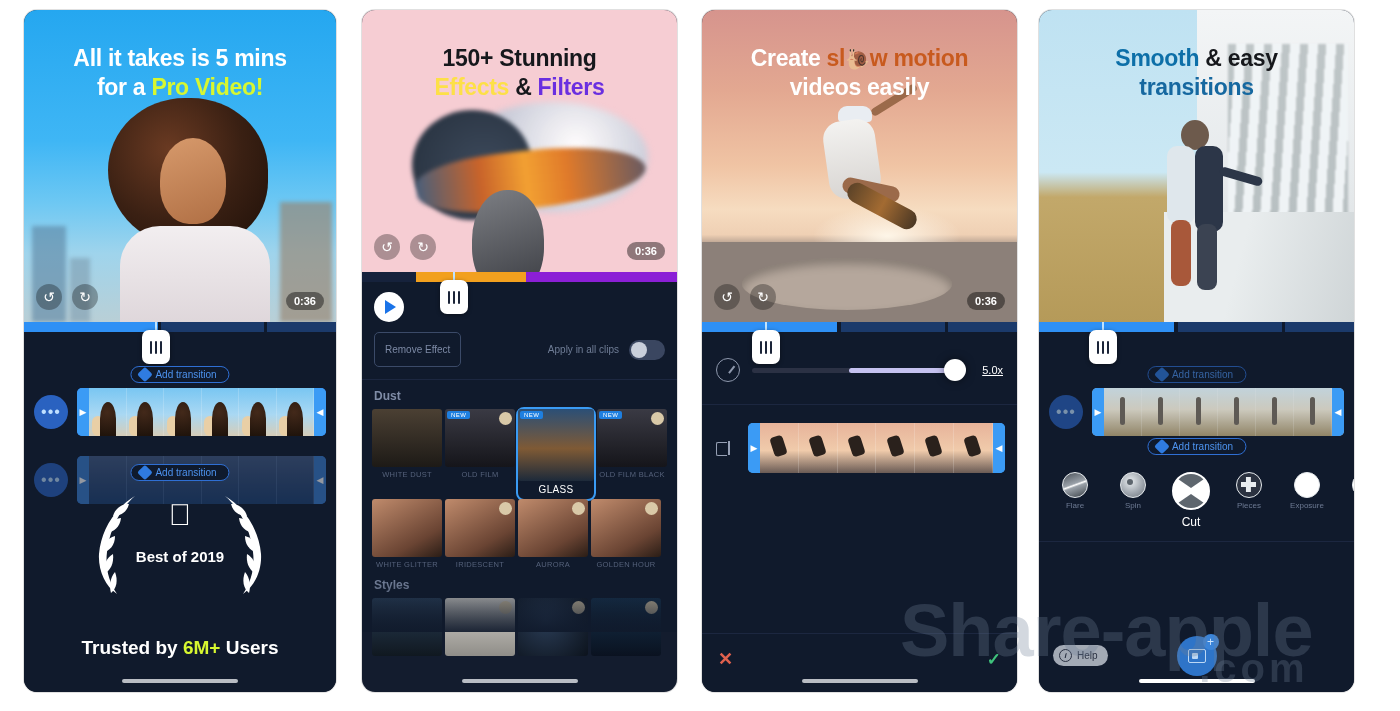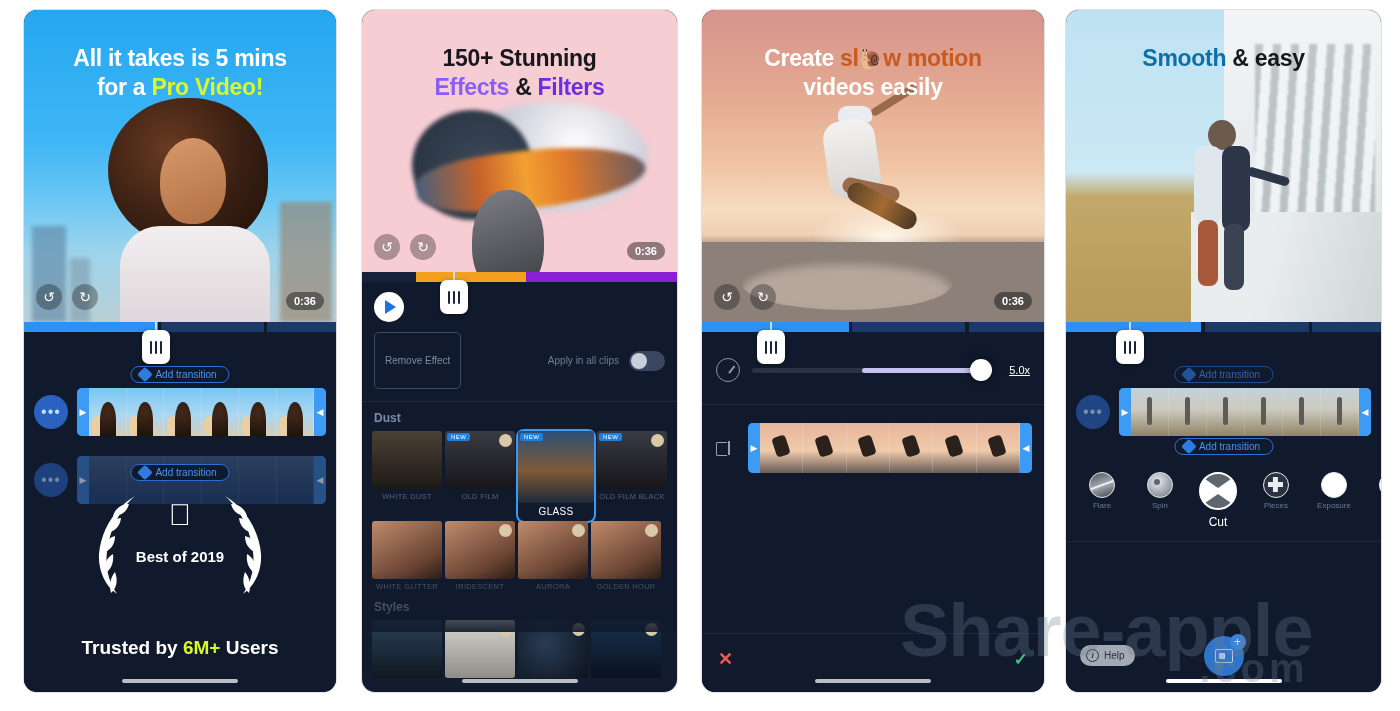--- a/index.html
+++ b/index.html
@@ -26,32 +26,32 @@
   }
 
   
   .phone{
     position:relative; width:312px; height:682px; border-radius:13px;
     background:#131c2e; overflow:hidden; flex:0 0 auto;
     box-shadow:0 0 0 1px rgba(0,0,0,.12);
   }
   .p1{ margin-left:24px; margin-top:10px; }
   .p2{ margin-left:26px; margin-top:10px; width:315px; }
-  .p3{ margin-left:25px; margin-top:10px; width:342px; }
+  .p3{ margin-left:25px; margin-top:10px; width:315px; }
   .p4{ margin-left:22px; margin-top:10px; width:315px; }
 
   
   .hero{ position:relative; width:100%; height:312px; overflow:hidden; }
   .hero .headline{
     position:absolute; top:34px; left:0; right:0; text-align:center;
     font-size:23px; font-weight:700; line-height:1.28; z-index:6;
     padding:0 12px; letter-spacing:-.3px;
   }
   .hl-w{color:#fff;} .hl-y{color:#d7f730;} .hl-k{color:#16181c;}
-  .hl-pink{color:#8b5cf6;} .hl-purple{color:#6a2fe0;margin-top:40px;}
+  .hl-pink{color:#fde047;} .hl-purple{color:#6a2fe0;margin-top:40px;}
   .hl-orange{color:#c85a1e;} .hl-blue{color:#0d6fa8;}
   .snail{ font-size:20px; }
 
   
   .bg1{position:absolute;inset:0;background:
       linear-gradient(#25a7f0 0%,#3fb6f5 42%,#6ec8f3 62%,#9fd4ec 78%,#b9cfd6 100%);}
   .bg1 .bld{position:absolute;bottom:0;background:rgba(120,150,170,.55);filter:blur(2px);}
   .bg1 .b1{left:8px;bottom:0;width:34px;height:96px;background:rgba(90,130,160,.6);}
   .bg1 .b2{left:46px;bottom:0;width:20px;height:64px;}
   .bg1 .b3{right:4px;bottom:0;width:52px;height:120px;background:rgba(150,130,110,.65);}
@@ -169,21 +169,21 @@
   .trusted{ color:#fff; font-size:19px; font-weight:700; }
   .trusted .y{ color:#d7f730; }
 
   
   .fx-top{ display:flex; align-items:center; padding:10px 12px 0; gap:10px; }
   .play-btn{ width:30px;height:30px;border-radius:50%;background:#fff;display:flex;align-items:center;
     justify-content:center;flex:0 0 auto;}
   .play-tri{ width:0;height:0;border-left:11px solid #1a73e8;border-top:7px solid transparent;
     border-bottom:7px solid transparent;margin-left:3px;}
   .fx-actions{ display:flex; align-items:center; justify-content:space-between; padding:10px 12px 12px;}
-  .remove-fx{ border:1px solid #3b4a68; border-radius:5px; color:#7d8aa5; font-size:10px; padding:22px 10px;}
+  .remove-fx{ border:1px solid #3b4a68; border-radius:5px; color:#7d8aa5; font-size:10px; padding:11px 10px;}
   .apply-all{ display:flex; align-items:center; gap:10px; color:#6f7d96; font-size:10px;}
   .toggle{ width:36px;height:20px;border-radius:10px;background:#3a4660;position:relative;}
   .toggle i{ position:absolute;left:2px;top:2px;width:16px;height:16px;border-radius:50%;background:#c9cfdb;}
   .fx-sep{ height:1px; background:#1c2740; }
   .fx-cat{ color:#7f8ca6; font-size:12px; padding:9px 12px 6px; font-weight:600;}
   .fx-row{ display:flex; gap:3px; padding:0 10px; }
   .fx-item{ position:relative; width:70px; flex:0 0 auto;}
   .fx-thumb{ width:70px;height:58px;border-radius:3px;overflow:hidden;position:relative;}
   .fx-label{ color:#55617a; font-size:7.5px; text-align:center; padding-top:3px; letter-spacing:.3px;}
   .fx-item.sel{ outline:2px solid #3a9bf4; border-radius:6px; width:76px;}
@@ -602,20 +602,21 @@
             <div class="hd"></div>
             <div class="tor-l"></div>
             <div class="tor-r"></div>
           <div class="armx"></div>
             <div class="lg-l"></div>
             <div class="lg-r"></div>
           </div>
       </div>
       <div class="headline">
         <div><span class="hl-blue">Smooth</span><span class="hl-k"> &amp; easy</span></div>
+        <div><span class="hl-blue" style="color:#1668a0">transitions</span></div>
       </div>
     </div>
 
     <div class="tl-strip">
       <div class="tl-seg" style="width:43%;background:#2e90f5"></div>
       <div class="tl-seg" style="width:1%;background:#0f1a2d"></div>
       <div class="tl-seg" style="width:33%;background:#1b3a6b"></div>
       <div class="tl-seg" style="width:1%;background:#0f1a2d"></div>
       <div class="tl-seg" style="width:22%;background:#1b3a6b"></div>
       <div class="playhead" style="left:20%"></div>

